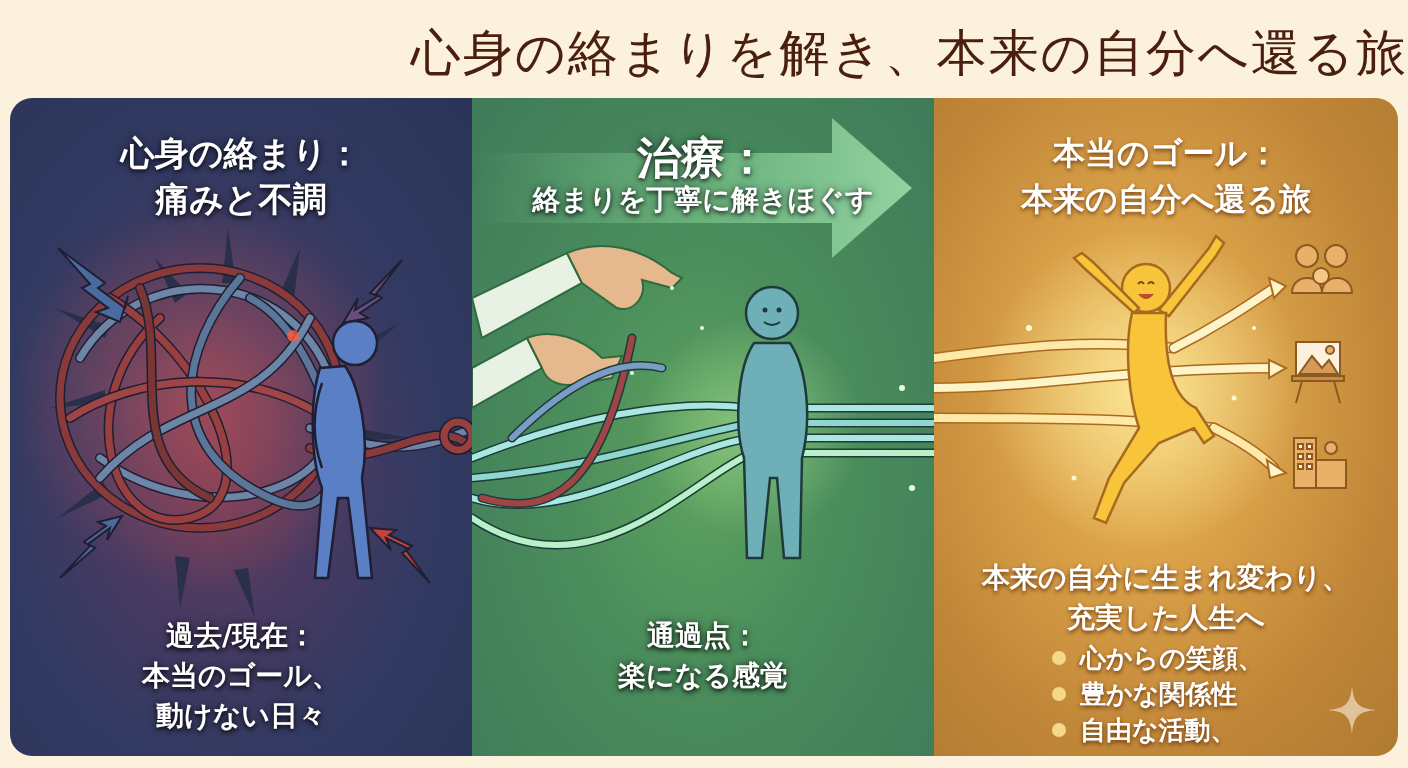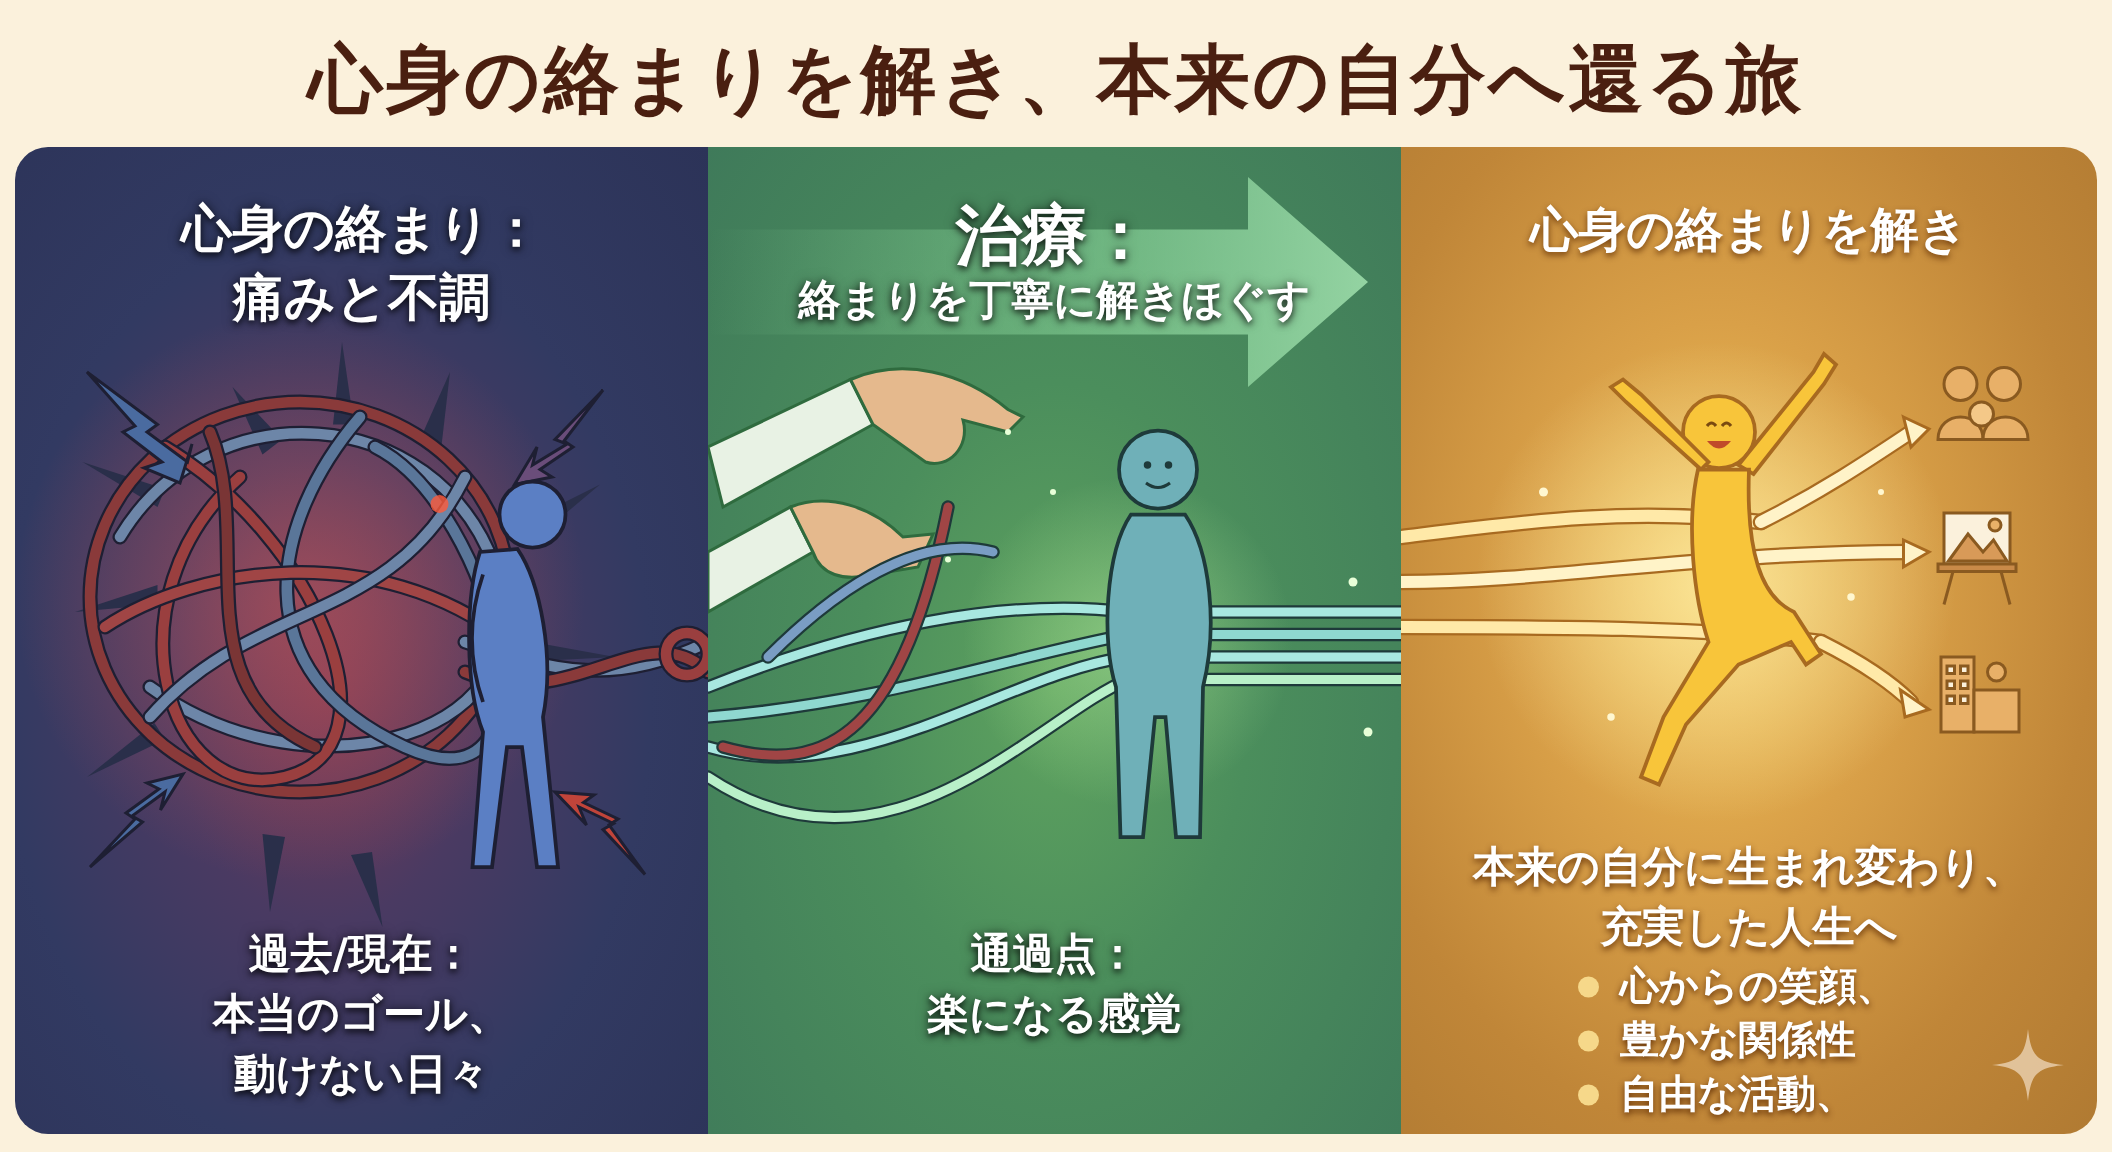--- a/index.html
+++ b/index.html
@@ -3,22 +3,22 @@
 <meta charset="utf-8">
 <style>
   * { box-sizing: border-box; margin: 0; padding: 0; }
   html, body { width: 1408px; height: 768px; overflow: hidden; }
   body {
     background: #fbf1dc;
     font-family: "DejaVu Sans", "Liberation Sans", sans-serif;
     position: relative;
   }
   .title {
-    position: absolute; left: 0; top: 18px; width: 1408px; text-align: center;
-    font-size: 50px; font-weight: bold; color: #4a1f10; letter-spacing: 2px;
+    position: absolute; left: 0; top: 18px; width: 1408px; text-align: right;
+    font-size: 50px; font-weight: normal; color: #4a1f10; letter-spacing: 2px;
     line-height: 70px;
   }
   .panels {
     position: absolute; left: 10px; top: 98px; width: 1388px; height: 658px;
     border-radius: 22px; overflow: hidden; display: flex;
   }
   .panel { position: relative; height: 100%; overflow: hidden; padding-left: 28px; }
   .p1 { width: 462px; background: radial-gradient(ellipse at 45% 55%, #7a3a55 0%, #4a3a62 30%, #323a62 60%, #2c3358 100%); }
   .p2 { width: 462px; background: radial-gradient(ellipse at 50% 55%, #5fa35f 0%, #4b8e5c 40%, #3f7a5a 100%); }
   .p3 { width: 464px; background: radial-gradient(ellipse at 45% 45%, #f2c45a 0%, #d9a048 35%, #c08638 70%, #b07a32 100%); }
@@ -256,21 +256,22 @@
           </g>
       </g>
       <g fill="#fff7d0">
           <circle cx="95" cy="230" r="3"></circle>
           <circle cx="140" cy="380" r="2.5"></circle>
           <circle cx="300" cy="300" r="2.5"></circle>
           <circle cx="320" cy="230" r="2"></circle>
         </g>
     </svg>
     <div class="heading">
-      <span class="h-line">心身の絡まりを解き</span>
+      <span class="h-line">本当のゴール：</span>
+      <span class="h-line">本来の自分へ還る旅</span>
     </div>
     <div class="caption">
       <span class="h-line">本来の自分に生まれ変わり、</span>
       <span class="h-line">充実した人生へ</span>
     </div>
     <div class="bullets">
       <div class="bullet">
           <span class="dot"></span>
           <span>心からの笑顔、</span>
         </div>

